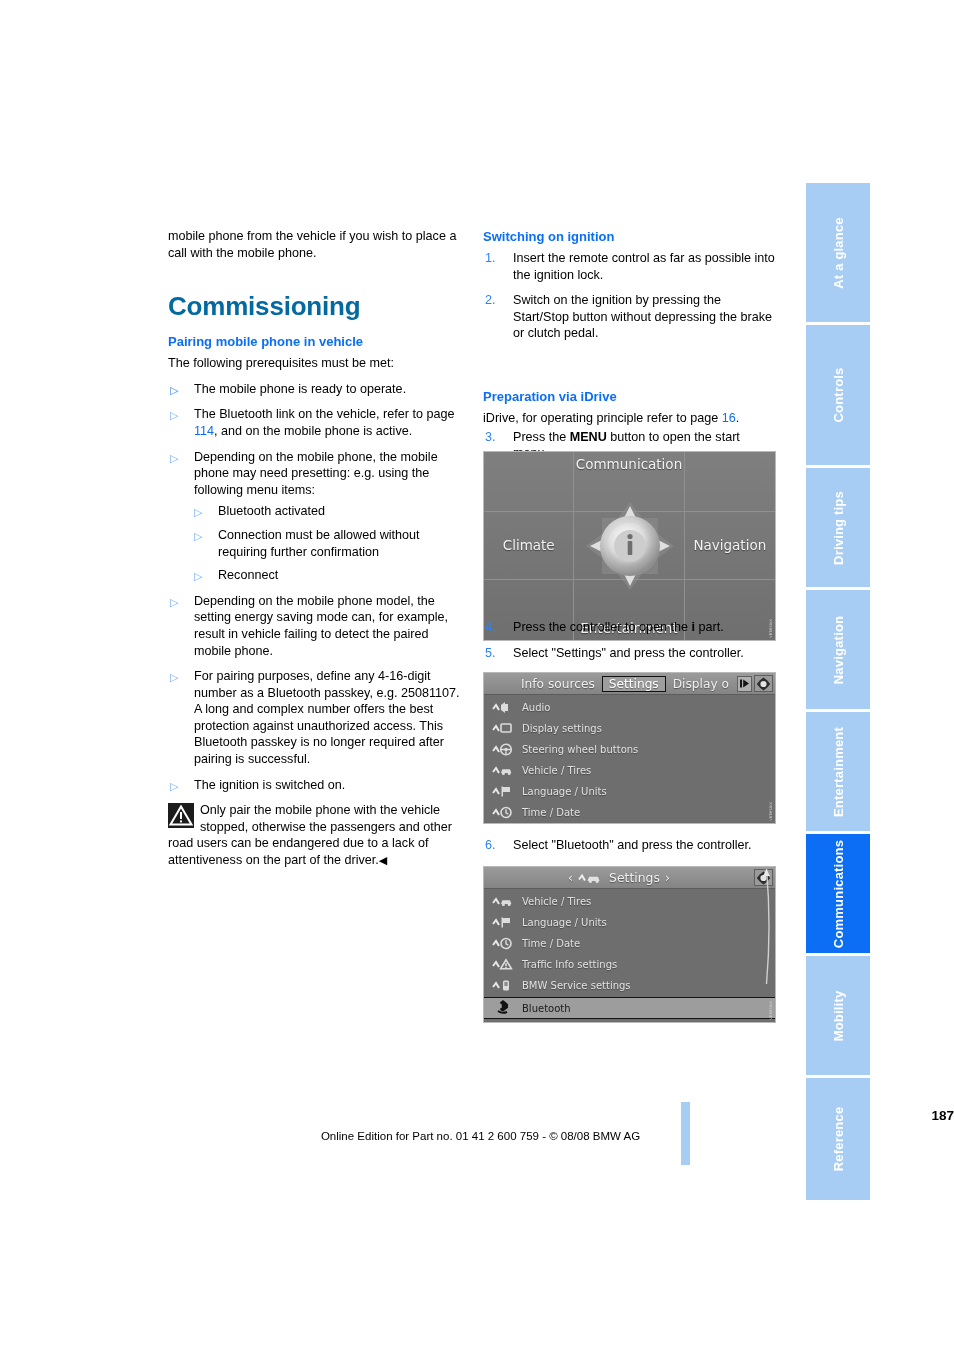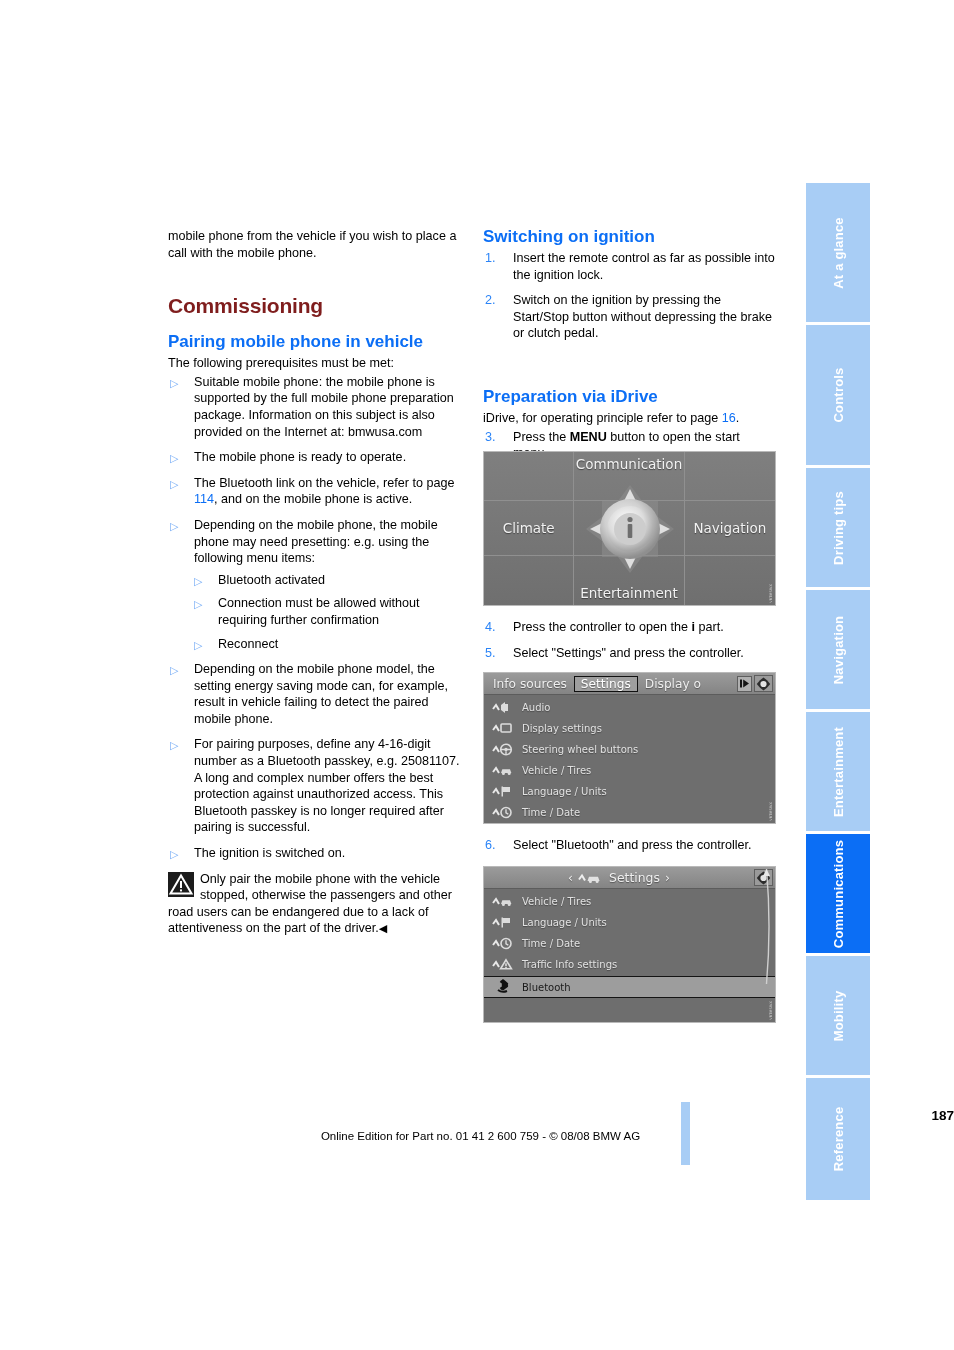--- a/index.html
+++ b/index.html
@@ -27,30 +27,30 @@
     position: absolute;
     top: 228px;
     width: 295px;
     font-size: 12.6px;
     line-height: 16.6px;
   }
   #col-left  { left: 168px; }
   #col-right { left: 483px; }
 
   h1.section-title {
-    color: #7f1d1d;
-    font-size: 21px;
+    color: #0369a1;
+    font-size: 26px;
     font-weight: bold;
     line-height: 26px;
     margin: 32px 0 14px 0;
     letter-spacing: -0.2px;
   }
   h2.sub-title {
     color: #0b6ef5;
-    font-size: 17px;
+    font-size: 13px;
     font-weight: bold;
     margin: 0 0 5px 0;
     line-height: 17px;
   }
   h2.sub-title.spaced { margin-top: 46px; }
 
   p.para { margin: 0 0 6px 0; }
   p.para.tight { margin-bottom: 2px; }
 
   
@@ -133,21 +133,21 @@
     writing-mode: vertical-rl;
     letter-spacing: 0.2px;
     line-height: 5px;
     transform: rotate(180deg);
     transform-origin: center;
   }
 
   
   #shot-menu {
     top: 451px;
-    height: 155px;
+    height: 190px;
     background: linear-gradient(#7f7f7f,#6f6f6f);
   }
   .grid3 {
     position: absolute; inset: 0;
     display: grid;
     grid-template-columns: 1fr 1.22fr 1fr;
     grid-template-rows: 1fr 1.15fr 1fr;
   }
   .grid3 > div {
     border-right: 1px solid #909090;
@@ -177,21 +177,21 @@
 
   .shot-topbar {
     height: 22px;
     background: linear-gradient(#9b9b9b,#848484);
     border-bottom: 1px solid #5c5c5c;
     display: flex;
     align-items: center;
     position: relative;
     padding: 0 2px;
   }
-  .tabs { display: flex; align-items: center; gap: 0; flex: 1; min-width: 0; }
+  .tabs { display: flex; align-items: center; gap: 0; flex: 1; min-width: 0; justify-content: flex-end; }
   .tab {
     color: #efefef;
     font-size: 12.2px;
     padding: 1px 7px;
     white-space: nowrap;
     text-shadow: 0 1px 1px rgba(0,0,0,.4);
   }
   .tab.sel {
     background: #9e9e9e;
     border: 1.5px solid #111;
@@ -323,21 +323,20 @@
     <h1 class="section-title">Commissioning</h1>
 
     <h2 class="sub-title">Pairing mobile phone in vehicle</h2>
 
     <p class="para tight">The following prerequisites must be met:</p>
 
     <ul class="tri">
 
       <li>
         <span class="tri-mark">▷</span>
-        <span>Suitable mobile phone: the mobile phone is supported by the full mobile phone preparation package. Information on this subject is also provided on the Internet at: bmwusa.com</span>
       </li>
 
       <li>
         <span class="tri-mark">▷</span>
         <span>The mobile phone is ready to operate.</span>
       </li>
 
       <li>
         <span class="tri-mark">▷</span>
         <span>The Bluetooth link on the vehicle, refer to page </span><span class="lnk">114</span><span>, and on the mobile phone is active.</span>
@@ -625,20 +624,30 @@
         <span class="ico">
           <svg width="24" height="15" viewBox="0 0 24 15">
               <path d="M1 9 L4 5 L7 10" stroke="#e8e8e8" stroke-width="2" fill="none"></path>
               <polygon points="14,2.8 19.4,11.8 8.6,11.8" fill="none" stroke="#dcdcdc" stroke-width="1.6"></polygon>
               <rect x="13.2" y="6.3" width="1.6" height="3" fill="#dcdcdc"></rect>
               <rect x="13.2" y="10" width="1.6" height="1.2" fill="#dcdcdc"></rect>
             </svg>
         </span>
         <span>Traffic Info settings</span>
       </div>
+      <div class="menu-row">
+        <span class="ico">
+          <svg width="24" height="15" viewBox="0 0 24 15">
+              <path d="M1 9 L4 5 L7 10" stroke="#e8e8e8" stroke-width="2" fill="none"></path>
+              <rect x="11" y="2.5" width="6" height="10" rx="1.5" fill="#dcdcdc"></rect>
+              <rect x="12.4" y="4" width="3.2" height="4" fill="#8a8a8a"></rect>
+            </svg>
+        </span>
+        <span>BMW Service settings</span>
+      </div>
       <div class="menu-row hl">
         <span class="ico">
           <svg width="24" height="16" viewBox="0 0 24 16">
             <path d="M8.5 2 L15 7 L11 10 L11 1.5 L15 5 L8.5 10" stroke="#111" stroke-width="2.4" fill="none" stroke-linejoin="round"></path>
             <path d="M6 11 q4 3 9 1" stroke="#111" stroke-width="2" fill="none"></path>
           </svg>
         </span>
         <span>Bluetooth</span>
       </div>
     </div>

